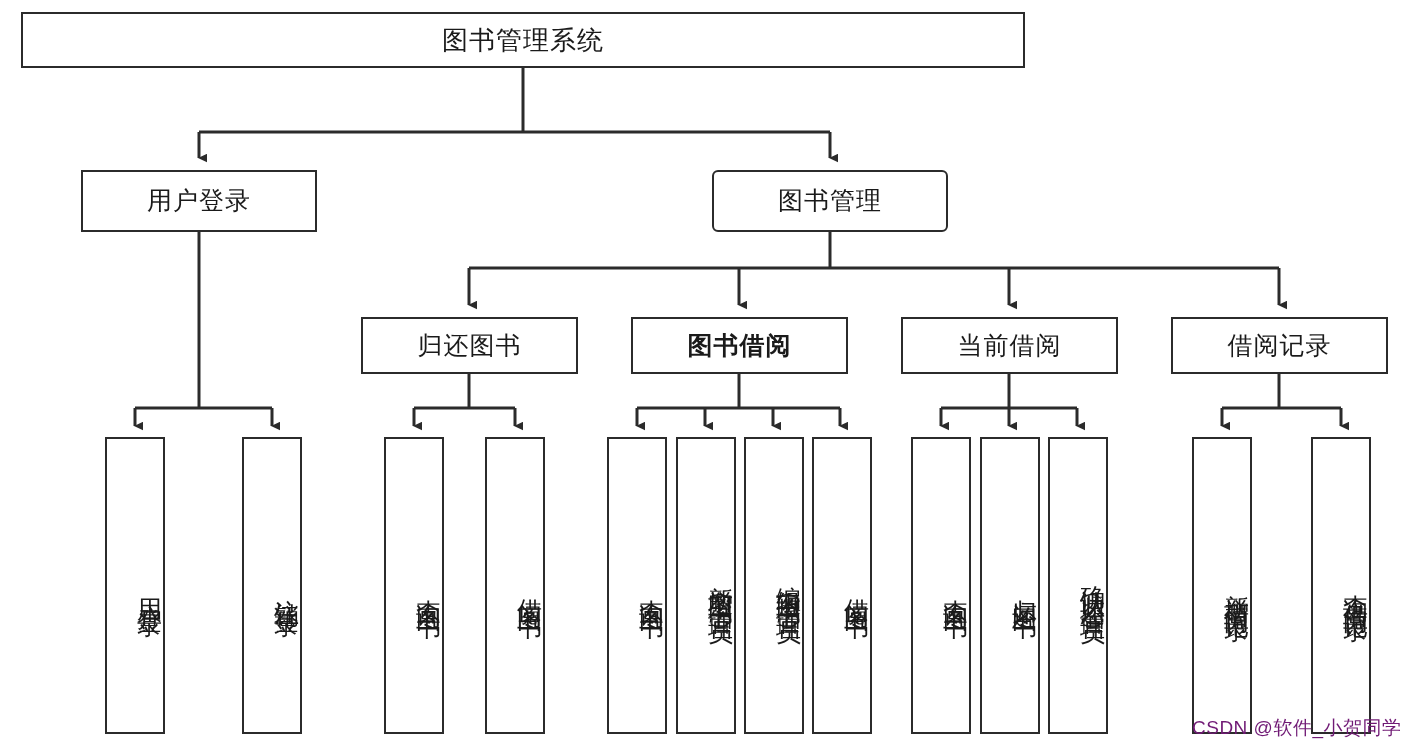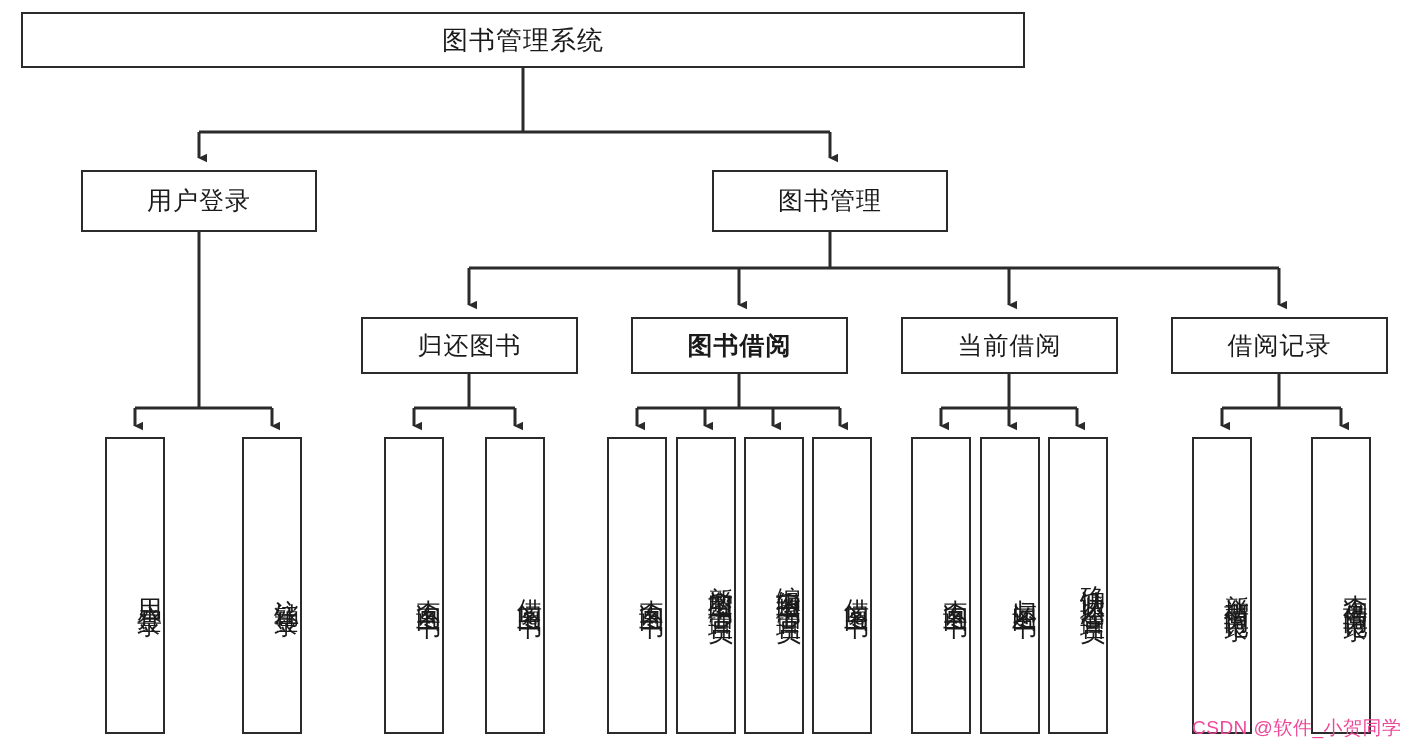--- a/index.html
+++ b/index.html
@@ -55,21 +55,21 @@
     justify-content: center;
   }
   .node.v span {
     writing-mode: vertical-rl;
     text-orientation: upright;
     display: block;
   }
   .watermark {
     position: absolute;
     font-size: 19px;
-    color: #ec4899;
+    color: #701a75;
     white-space: nowrap;
     z-index: 5;
     letter-spacing: 0.5px;
   }
 </style>
 </head>
 <body>
 
 <div id="canvas">
 
@@ -119,21 +119,21 @@
       <path d="M1279,374 L1279,408"></path>
       <path d="M1222,408 L1341,408"></path>
       <path d="M1222,408 L1222,426" marker-end="url(#arw)"></path>
       <path d="M1341,408 L1341,426" marker-end="url(#arw)"></path>
     </g>
   </svg>
 
   <div class="node h title" style="left:21px; top:12px; width:1004px; height:56px;">图书管理系统</div>
 
   <div class="node h" style="left:81px; top:170px; width:236px; height:62px;">用户登录</div>
-  <div class="node h" style="left:712px; top:170px; width:236px; height:62px;">图书管理</div>
+  <div class="node h" style="left:712px; top:170px; width:236px; height:62px;border-radius:6px;">图书管理</div>
 
   <div class="node h" style="left:361px; top:317px; width:217px; height:57px;">归还图书</div>
   <div class="node h" style="left:631px; top:317px; width:217px; height:57px;font-weight:bold;">图书借阅</div>
   <div class="node h" style="left:901px; top:317px; width:217px; height:57px;">当前借阅</div>
   <div class="node h" style="left:1171px; top:317px; width:217px; height:57px;">借阅记录</div>
 
   <div class="node v" style="left:105px; top:437px; width:60px; height:297px;">
     <span>用户登录</span>
   </div>
   <div class="node v" style="left:242px; top:437px; width:60px; height:297px;">

